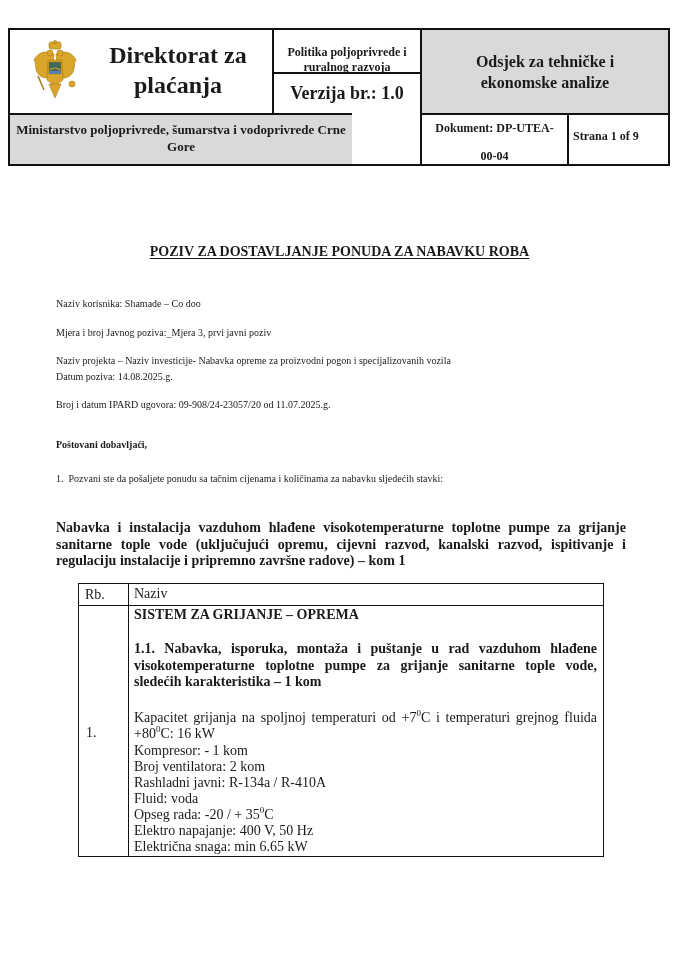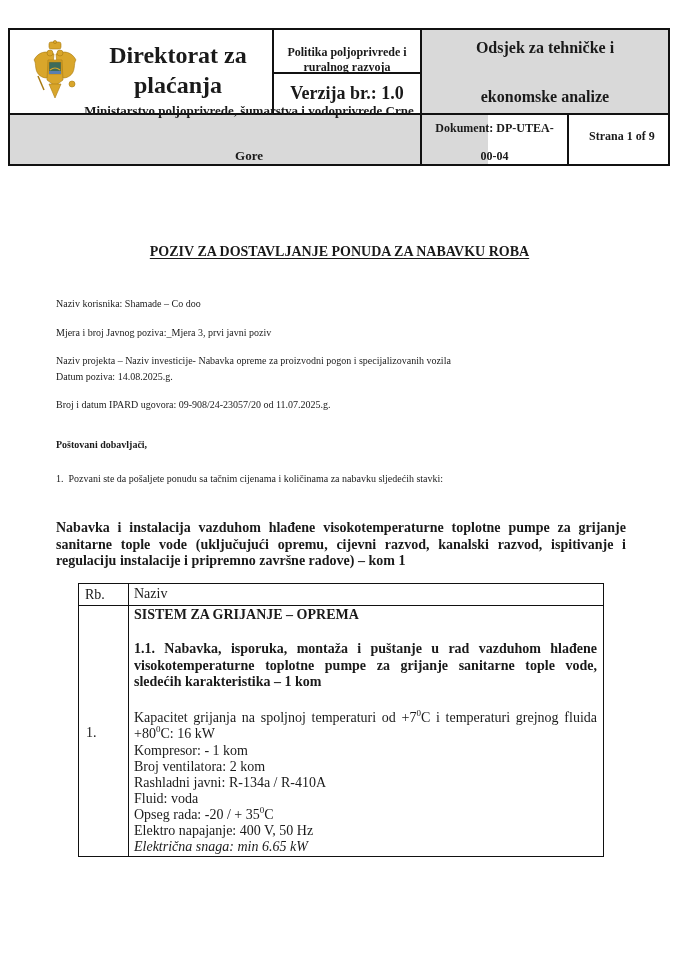--- a/index.html
+++ b/index.html
@@ -5,21 +5,21 @@
   html, body { margin:0; padding:0; background:#ffffff; }
   body { width:679px; height:960px; position:relative; overflow:hidden;
          font-family:"Liberation Serif", "DejaVu Serif", serif; color:#1a1a1a; }
   .abs { position:absolute; }
 
   
   .hdr { position:absolute; left:8px; top:28px; width:662px; height:138px;
          border:2px solid #111; box-sizing:border-box; }
   .cell { position:absolute; box-sizing:border-box; display:flex; align-items:center; justify-content:center;
           text-align:center; font-weight:bold; }
-  .gray { background:#d9d9d9;gap:28px; }
+  .gray { background:#d9d9d9; }
   .bl { border-left:2px solid #111; }
   .bt { border-top:2px solid #111; }
 
   .logo { position:absolute; left:20px; top:10px; width:50px; height:62px; }
   .title-big { font-size:24px; line-height:30px; }
   .sm { font-size:12px; line-height:15px; }
   .md { font-size:13px; line-height:17px; }
   .odsjek { font-size:16px; line-height:21px; }
 
   
@@ -80,31 +80,31 @@
 
   <div class="cell bl bt sm" style="left:262px;top:42px;width:148px;height:41px;">
     <span style="font-size:18px;">Verzija br.: 1.0</span>
   </div>
 
   <div class="cell bl gray odsjek" style="left:410px;top:0;width:248px;height:83px;flex-direction:column;">
     <div>Odsjek za tehničke i</div>
     <div>ekonomske analize</div>
   </div>
 
-  <div class="cell bt gray md" style="left:0;top:83px;width:478px;height:51px;flex-direction:column;justify-content:flex-end;padding-top:6px;">
+  <div class="cell bt gray md" style="left:0;top:83px;width:342px;height:51px;flex-direction:column;justify-content:flex-start;padding-top:6px;">
     <div>Ministarstvo poljoprivrede, šumarstva i vodoprivrede Crne</div>
     <div>Gore</div>
   </div>
 
   <div class="cell bl bt sm" style="left:410px;top:83px;width:147px;height:51px;flex-direction:column;justify-content:space-between;padding-top:6px;">
     <div>Dokument: DP-UTEA-</div>
     <div>00-04</div>
   </div>
 
-  <div class="cell bl bt sm" style="left:557px;top:83px;width:101px;height:51px;justify-content:flex-start;padding-left:20px;align-items:flex-start;padding-top:14px;">
+  <div class="cell bl bt sm" style="left:557px;top:83px;width:101px;height:51px;justify-content:flex-start;padding-left:4px;align-items:flex-start;padding-top:14px;">
     <span>Strana 1 of 9</span>
   </div>
 </div>
 
 <div class="abs doc-title">
   <span>POZIV ZA DOSTAVLJANJE PONUDA ZA NABAVKU ROBA</span>
 </div>
 
 <div class="abs p" style="top:296px;">Naziv korisnika: Shamade – Co doo</div>
 <div class="abs p" style="top:325px;">Mjera i broj Javnog poziva:_Mjera 3, prvi javni poziv</div>
@@ -129,14 +129,14 @@
   <div class="t b" style="left:55px;top:23px;">SISTEM ZA GRIJANJE – OPREMA</div>
   <div class="t b just" style="left:55px;top:57px;line-height:16.5px;">1.1. Nabavka, isporuka, montaža i puštanje u rad vazduhom hlađene visokotemperaturne toplotne pumpe za grijanje sanitarne tople vode, sledećih karakteristika – 1 kom</div>
 
   <div class="t just" style="left:55px;top:126px;"><span>Kapacitet grijanja na spoljnoj temperaturi od +7</span><sup>0</sup><span>C i temperaturi grejnog fluida +80</span><sup>0</sup><span>C: 16 kW</span></div>
   <div class="t" style="left:55px;top:159px;">Kompresor: - 1 kom</div>
   <div class="t" style="left:55px;top:175px;">Broj ventilatora: 2 kom</div>
   <div class="t" style="left:55px;top:191px;">Rashladni javni: R-134a / R-410A</div>
   <div class="t" style="left:55px;top:207px;">Fluid: voda</div>
   <div class="t" style="left:55px;top:223px;"><span>Opseg rada: -20 / + 35</span><sup>0</sup><span>C</span></div>
   <div class="t" style="left:55px;top:239px;">Elektro napajanje: 400 V, 50 Hz</div>
-  <div class="t" style="left:55px;top:255px;font-style:italic;">Električna snaga: min 6.65 kW</div>
+  <div class="t" style="left:55px;top:255px;">Električna snaga: min 6.65 kW</div>
 </div>
 
 </body></html>

